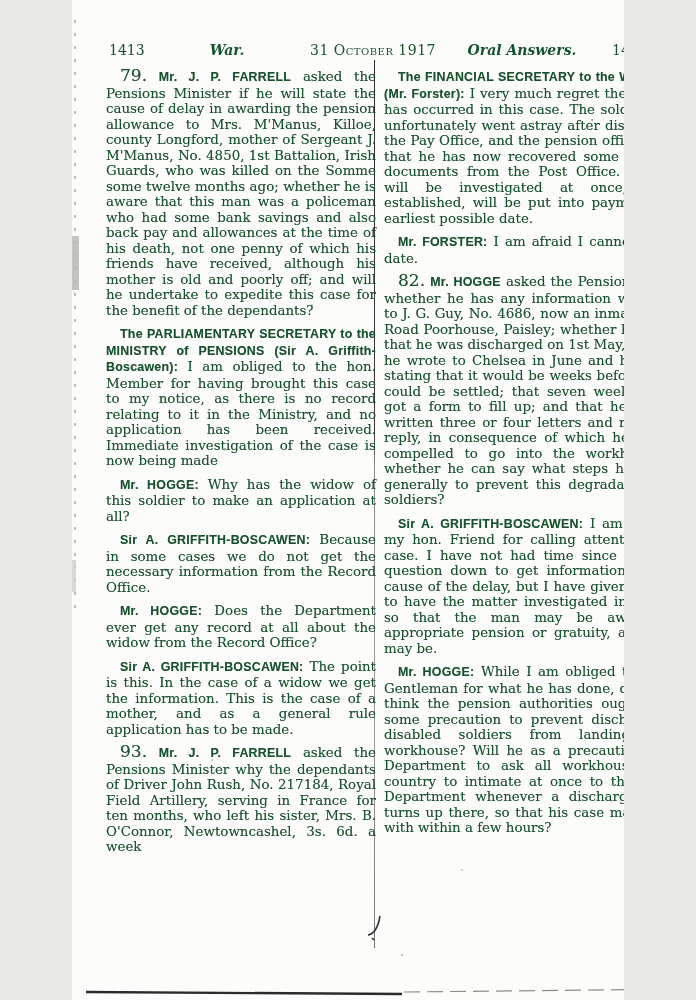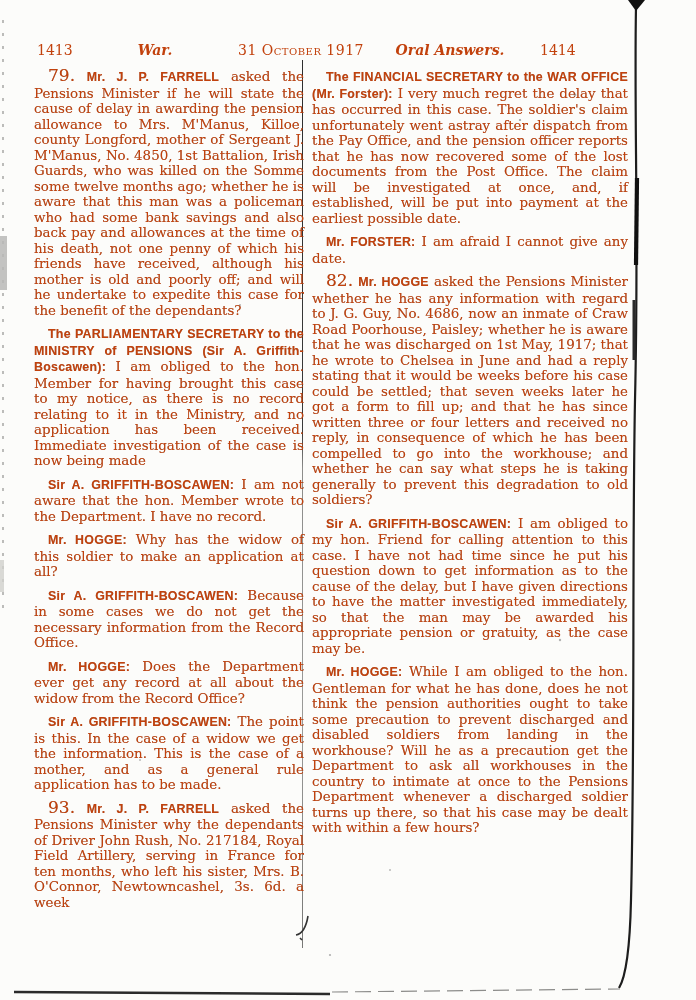--- a/index.html
+++ b/index.html
@@ -1,23 +1,23 @@
 <!DOCTYPE html>
 <html><head>
 <meta charset="utf-8">
 <style>
   html,body { margin:0; padding:0; background:#e8e8e6; }
   .page {
     position:relative;
-    width:696px; height:1000px;
+    width:552px; height:1000px;
     margin:0 auto;
     background:#fcfcfa;
     overflow:hidden;
     font-family:"DejaVu Serif", serif;
-    color:#c2410c;
+    color:#14532d;
     text-decoration:underline;
   }
   
   .hdr { position:absolute; top:42px; left:0; width:696px; height:20px; font-size:14px; }
   .hdr span { position:absolute; white-space:nowrap; }
   .h-pgl  { left:37px; }
   .h-warl { left:100px; width:110px; text-align:center; font-style:italic; font-weight:bold; }
   .h-date { left:218px; width:146px; text-align:right; font-variant:small-caps; letter-spacing:0.5px; }
   .h-oral { left:383px; width:134px; text-align:center; font-style:italic; font-weight:bold; }
   .h-pgr  { left:540px; }
@@ -59,21 +59,20 @@
     <span class="h-date">31 October 1917</span>
     <span class="h-oral">Oral Answers.</span>
     <span class="h-pgr">1414</span>
   </div>
 
   <div class="divider"></div>
 
   <div class="col col-left">
     <p class="para"><span class="qnum">79.</span> <span class="speaker">Mr. J. P. FARRELL</span> <span>asked the Pensions Minister if he will state the cause of delay in awarding the pension allowance to Mrs. M'Manus, Killoe, county Longford, mother of Sergeant J. M'Manus, No. 4850, 1st Battalion, Irish Guards, who was killed on the Somme some twelve months ago; whether he is aware that this man was a policeman who had some bank savings and also back pay and allowances at the time of his death, not one penny of which his friends have received, although his mother is old and poorly off; and will he undertake to expedite this case for the benefit of the dependants?</span></p>
     <p class="para"><span class="qnum"></span> <span class="speaker">The PARLIAMENTARY SECRETARY to the MINISTRY of PENSIONS (Sir A. Griffith-Boscawen):</span> <span>I am obliged to the hon. Member for having brought this case to my notice, as there is no record relating to it in the Ministry, and no application has been received. Immediate investigation of the case is now being made</span></p>
-    <p class="para"><span class="qnum"></span> <span class="speaker">Sir A. GRIFFITH-BOSCAWEN:</span> <span>I am not aware that the hon. Member wrote to the Department.  I have no record.</span></p>
     <p class="para"><span class="qnum"></span> <span class="speaker">Mr. HOGGE:</span> <span>Why has the widow of this soldier to make an application at all?</span></p>
     <p class="para"><span class="qnum"></span> <span class="speaker">Sir A. GRIFFITH-BOSCAWEN:</span> <span>Because in some cases we do not get the necessary information from the Record Office.</span></p>
     <p class="para"><span class="qnum"></span> <span class="speaker">Mr. HOGGE:</span> <span>Does the Department ever get any record at all about the widow from the Record Office?</span></p>
     <p class="para"><span class="qnum"></span> <span class="speaker">Sir A. GRIFFITH-BOSCAWEN:</span> <span>The point is this.  In the case of a widow we get the information.  This is the case of a mother, and as a general rule application has to be made.</span></p>
     <p class="para"><span class="qnum">93.</span> <span class="speaker">Mr. J. P. FARRELL</span> <span>asked the Pensions Minister why the dependants of Driver John Rush, No. 217184, Royal Field Artillery, serving in France for ten months, who left his sister, Mrs. B. O'Connor, Newtowncashel, 3s. 6d. a week</span></p>
   </div>
 
   <div class="col col-right">
     <p class="para"><span class="qnum"></span> <span class="speaker">The FINANCIAL SECRETARY to the WAR OFFICE (Mr. Forster):</span> <span>I very much regret the delay that has occurred in this case.  The soldier's claim unfortunately went astray after dispatch from the Pay Office, and the pension officer reports that he has now recovered some of the lost documents from the Post Office.  The claim will be investigated at once, and, if established, will be put into payment at the earliest possible date.</span></p>
     <p class="para"><span class="qnum"></span> <span class="speaker">Mr. FORSTER:</span> <span>I am afraid I cannot give any date.</span></p>

